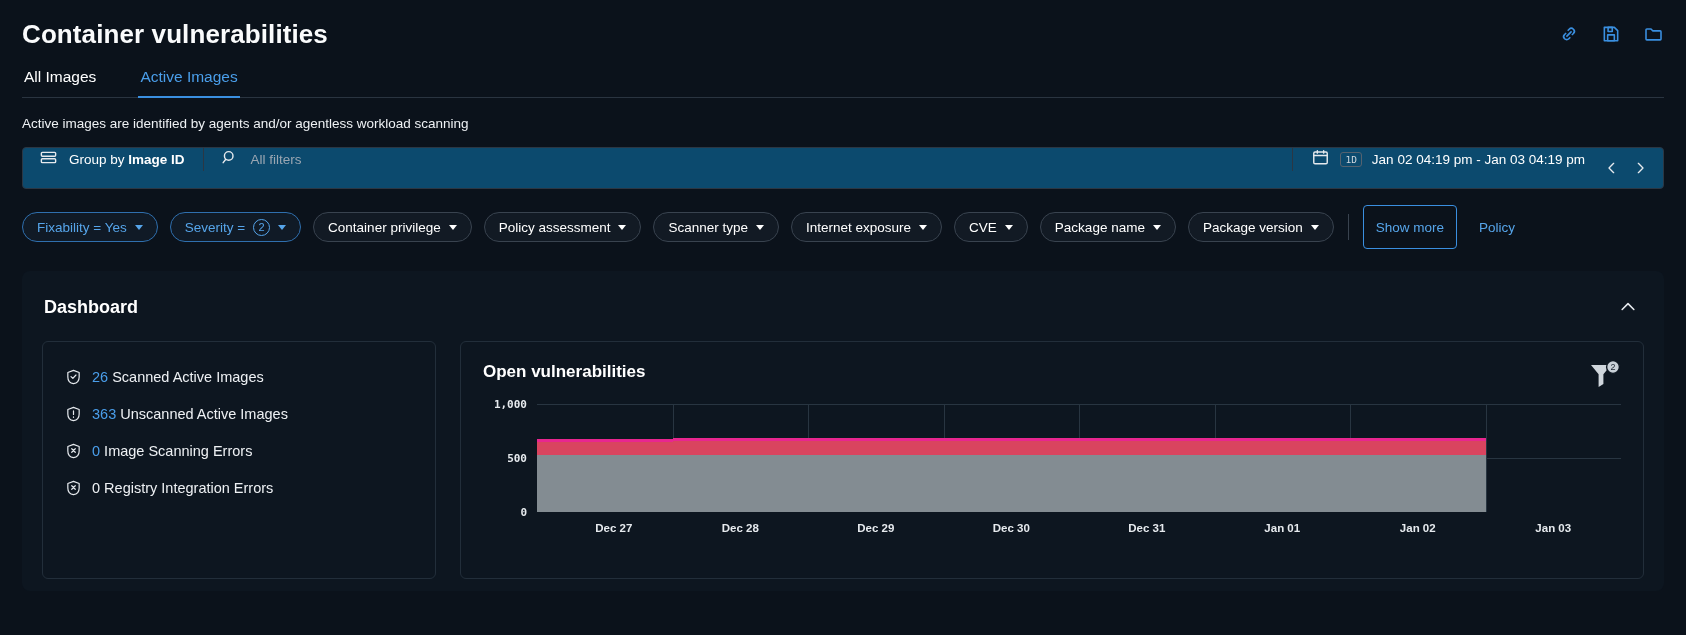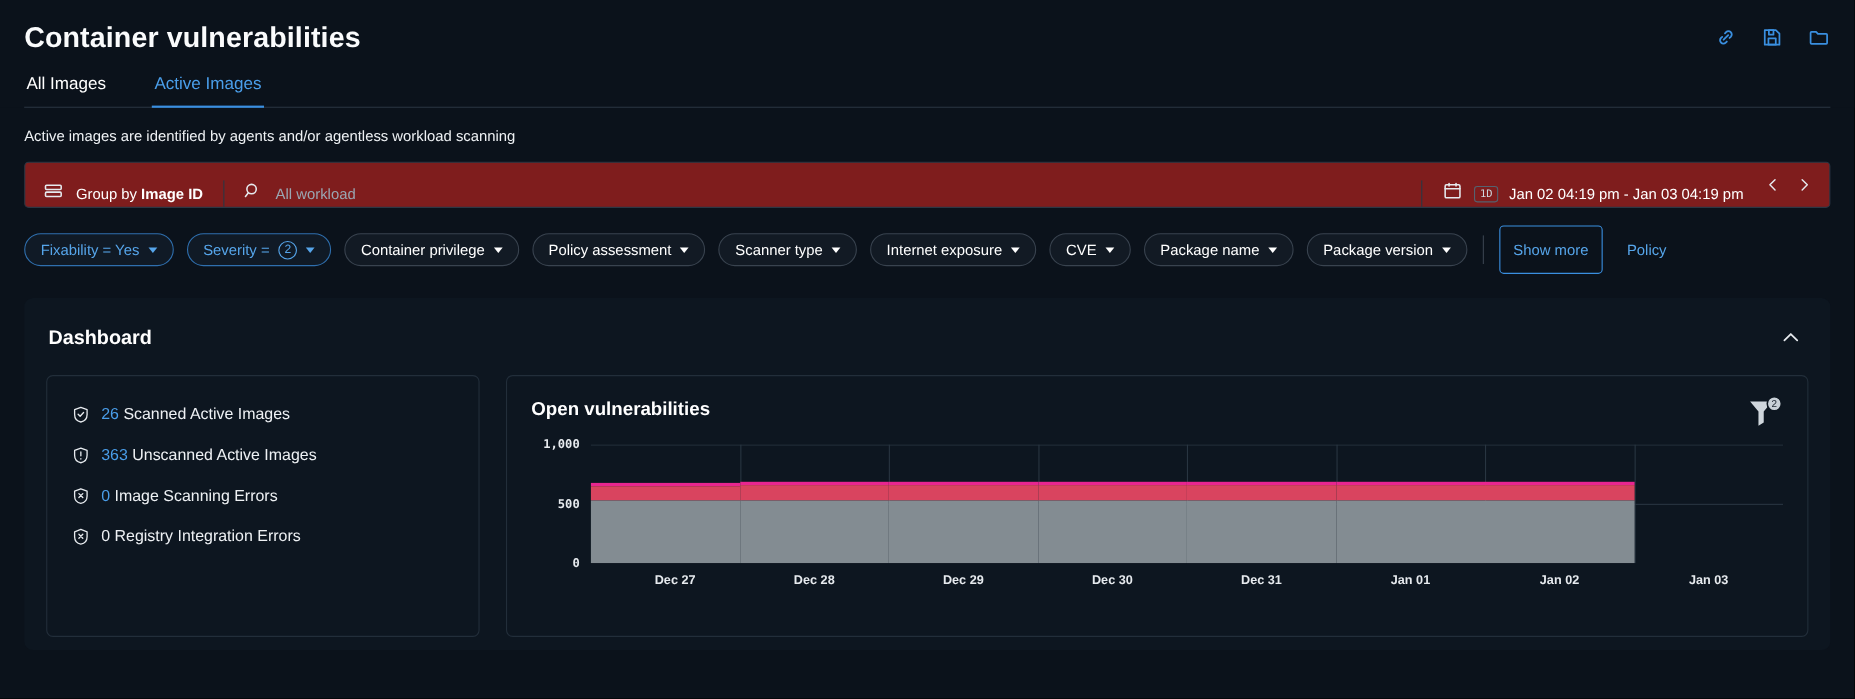--- a/index.html
+++ b/index.html
@@ -52,22 +52,22 @@
     font-size: 13.5px; color: #eef1f4;
     padding: 18px 22px 0 22px;
   }
 
   
   .searchbar {
     margin: 16px 22px 0 22px;
     height: 42px;
     border: 1px solid #2b3744;
     border-radius: 4px;
-    display: flex; align-items: flex-end;
-    background: #7f1d1d;
+    display: flex; align-items: flex-start;
+    background: #0c4a6e;
   }
   .group-by {
     display: flex; align-items: center; gap: 11px;
     padding: 0 18px 0 16px;
     border-right: 1px solid #2b3744;
     cursor: pointer;
     white-space: nowrap;
   }
   .group-by-label { font-size: 13.5px; color: #ffffff; }
   .group-by-label b { font-weight: bold; }
@@ -289,21 +289,21 @@
       <span class="group-by-label"><span>Group by </span><b>Image ID</b></span>
     </div>
 
     <div class="filters-input">
       <span>
         <svg width="19" height="19" viewBox="0 0 24 24" fill="none" stroke="#e6eaee" stroke-width="1.8" stroke-linecap="round">
           <circle cx="11" cy="10" r="5.4"></circle>
           <path d="M7.3 14.2L4 18.5"></path>
         </svg>
       </span>
-      <span class="filters-placeholder">All workload</span>
+      <span class="filters-placeholder">All filters</span>
     </div>
 
     <div class="daterange">
       <span>
         <svg width="19" height="19" viewBox="0 0 24 24" fill="none" stroke="#e6eaee" stroke-width="1.8" stroke-linecap="round">
           <rect x="3.5" y="5" width="17" height="15" rx="1.6"></rect>
           <path d="M3.5 9.5h17M8 3.5v3M16 3.5v3"></path>
         </svg>
       </span>
       <span class="dr-badge">1D</span>

